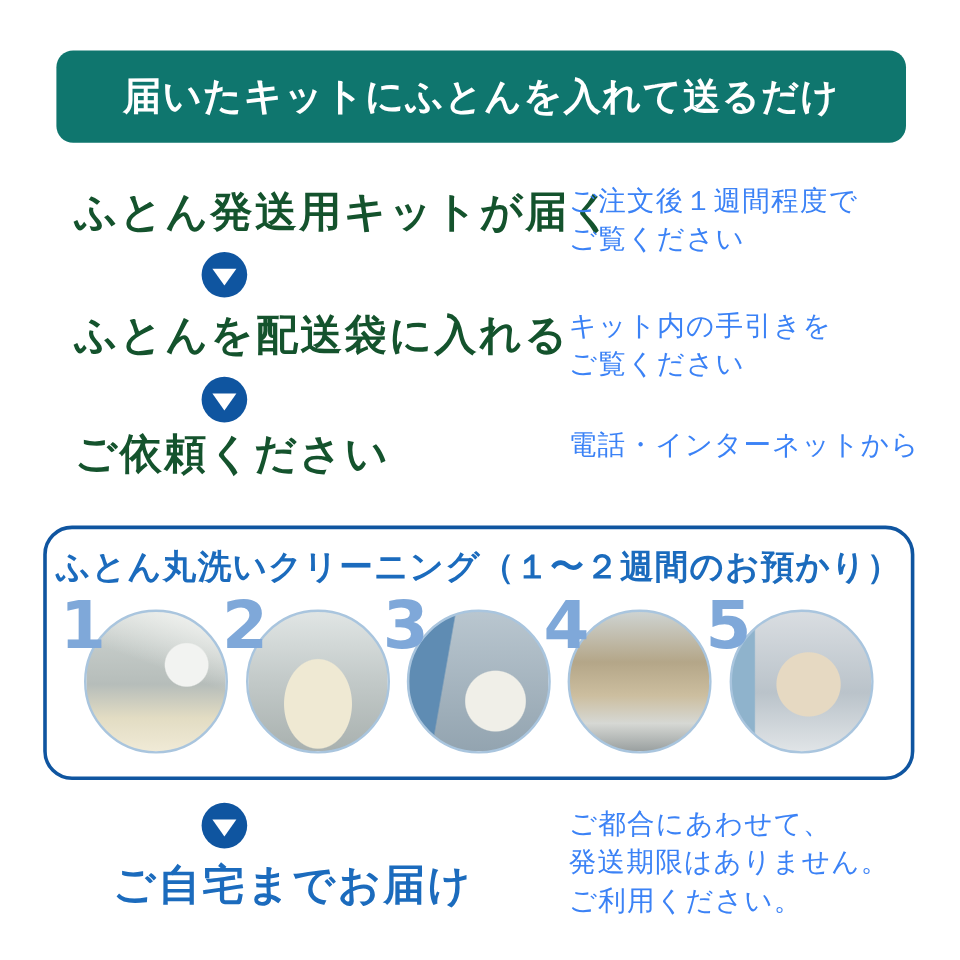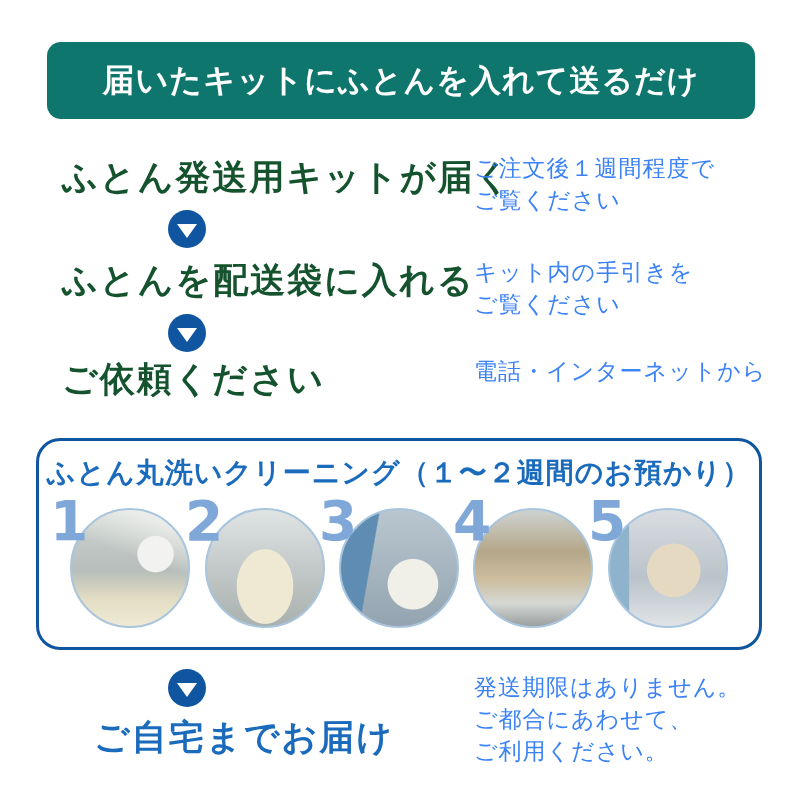--- a/index.html
+++ b/index.html
@@ -156,18 +156,18 @@
     </div>
     <div class="photo-item pi5">
       <span class="photo-num">5</span>
       <div class="photo"></div>
     </div>
   </div>
 
   <div class="arrow a3"></div>
   <div class="delivery-title">ご自宅までお届け</div>
   <div class="note n4">
+    <div>ご都合にあわせて、</div>
     <div>発送期限はありません。</div>
-    <div>ご都合にあわせて、</div>
     <div>ご利用ください。</div>
   </div>
 
 </div>
 
 </body></html>

